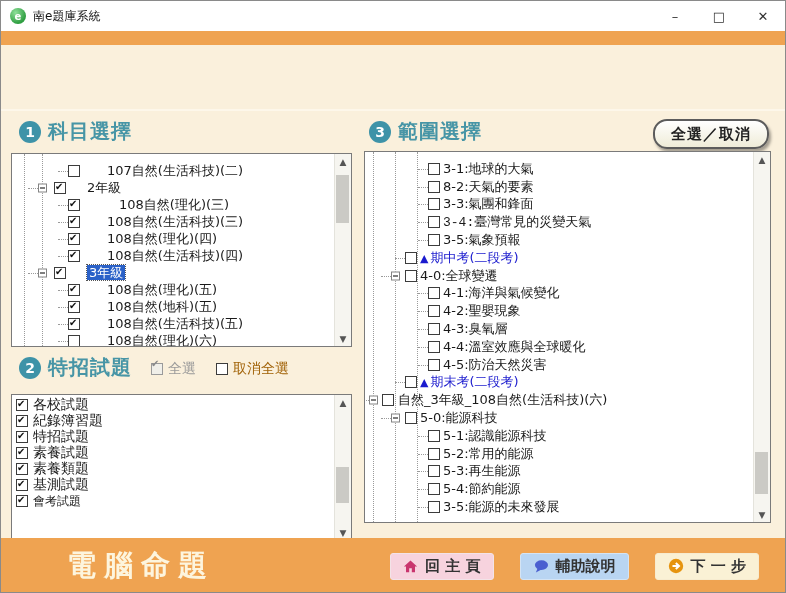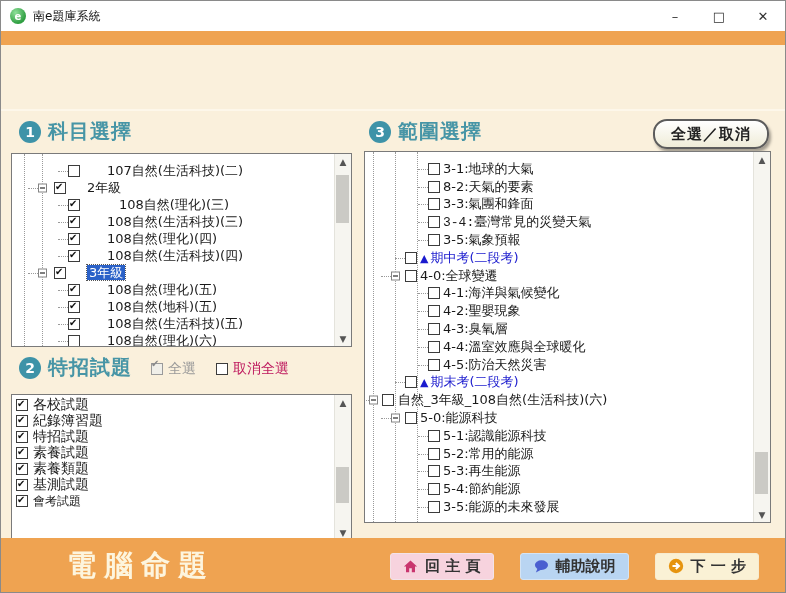--- a/index.html
+++ b/index.html
@@ -40,21 +40,21 @@
   .lbl.blue{color:#1a1ace;}
   .tri{color:#1a1ace;font-size:11px;margin-right:2px;}
   .lbl .selhl{background:#2A61C8;color:#fff;outline:1px dotted #555;padding:0 2px;}
   .rail{position:absolute;top:0;bottom:0;border-left:1px dotted #9a9a9a;z-index:1;}
   
   .vscroll{position:absolute;right:0;top:0;bottom:0;width:16px;background:#f6f5f0;border-left:1px solid #e4e3dc;}
   .varrow{position:absolute;left:0;width:100%;height:15px;color:#555;font-size:9px;display:flex;align-items:center;justify-content:center;}
   .vthumb{position:absolute;left:1px;width:13px;background:#cbcac5;}
   
   .srcopt{position:absolute;display:flex;align-items:center;gap:5px;}
-  .srcopt .optlabel{font-size:14px;color:#be185d;}
+  .srcopt .optlabel{font-size:14px;color:#a16207;}
   .srcopt .optlabel.gray{color:#9a9a9a;}
   
   .pillbtn{position:absolute;width:112px;height:26px;border:2px solid #5c5c5c;border-radius:14px;background:linear-gradient(#ffffff,#efecd8);box-shadow:2px 3px 3px rgba(0,0,0,0.35);font-size:15px;font-weight:bold;color:#222;display:flex;align-items:center;justify-content:center;letter-spacing:1px;}
   
   .footer{position:absolute;left:0;top:537px;width:100%;height:56px;background:#EFA351;display:flex;align-items:center;}
   .brand{margin-left:66px;font-size:29px;font-weight:bold;color:#FDF5DE;letter-spacing:8px;}
   .fbuttons{margin-left:auto;margin-right:26px;display:flex;gap:26px;}
   .fbtn{height:27px;padding:0 12px;border-radius:3px;display:flex;align-items:center;gap:7px;font-size:15px;font-weight:bold;color:#333;box-sizing:border-box;}
   .fbtn.pink{background:#F7D3DE;border:1px solid #f3e3e8;}
   .fbtn.blue{background:#B9D5F2;border:1px solid #d4e4f4;}

